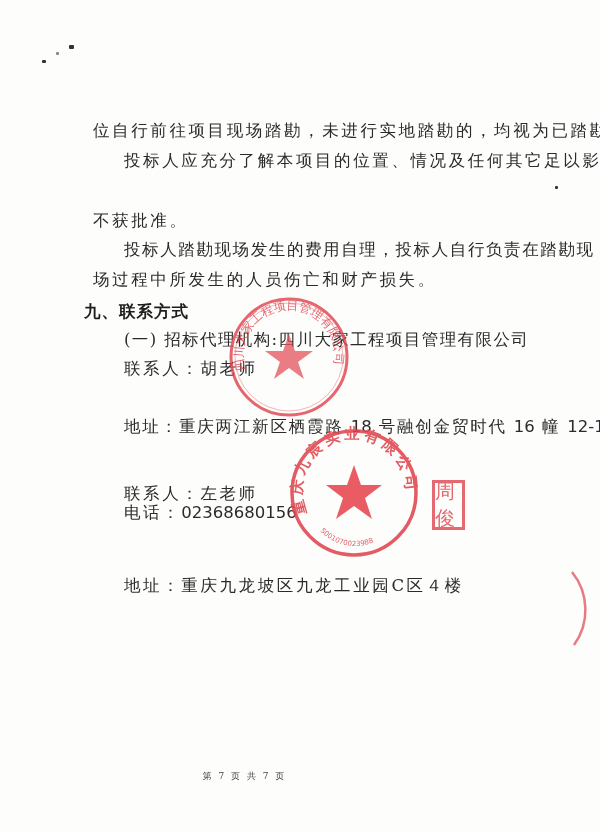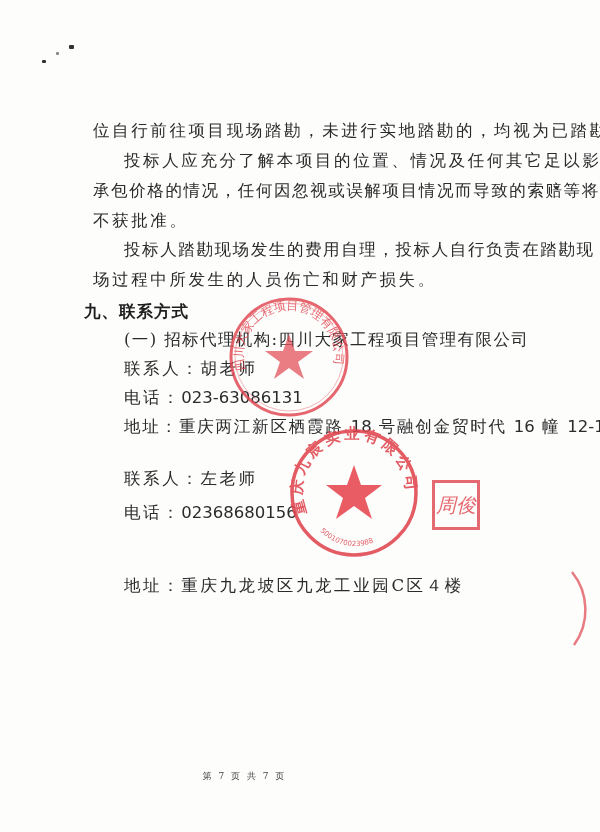--- a/index.html
+++ b/index.html
@@ -33,42 +33,38 @@
 
 <div class="page">
 
   <div class="speck" style="left:42px;top:60px;width:4px;height:3px;"></div>
   <div class="speck" style="left:56px;top:52px;width:3px;height:3px;background:#888;"></div>
   <div class="speck" style="left:69px;top:45px;width:5px;height:4px;"></div>
   <div class="speck" style="left:555px;top:186px;width:3px;height:3px;"></div>
 
   <div class="line" style="left:93px;top:121px;">位自行前往项目现场踏勘，未进行实地踏勘的，均视为已踏勘。</div>
   <div class="line" style="left:124px;top:151px;">投标人应充分了解本项目的位置、情况及任何其它足以影响</div>
-  <div class="line" style="left:93px;top:181px;letter-spacing:1.6px;">承包价格的情况，任何因忽视或误解项目情况而导致的索赔等将</div>
   <div class="line" style="left:93px;top:211px;">不获批准。</div>
   <div class="line" style="left:124px;top:240px;letter-spacing:1.6px;text-align:center;">投标人踏勘现场发生的费用自理，投标人自行负责在踏勘现</div>
   <div class="line" style="left:93px;top:270px;">场过程中所发生的人员伤亡和财产损失。</div>
 
   <div class="heading">九、联系方式</div>
 
   <div class="line" style="left:124px;top:359px;">联系人：胡老师</div>
   <div class="line" style="left:124px;top:330px;letter-spacing:1.4px;">(一) 招标代理机构:四川大家工程项目管理有限公司</div>
-  <div class="line" style="left:124px;top:388px;">
-    <span>电话：</span><span class="num">023-63086131</span>
-  </div>
   <div class="line" style="left:124px;top:417px;letter-spacing:1.8px;">
     <span>地址：重庆两江新区栖霞路</span>
     <span class="num">18</span>
     <span>号融创金贸时代</span>
     <span class="num">16</span>
     <span>幢</span>
     <span class="num">12-1</span>
   </div>
 
-  <div class="line" style="left:124px;top:469px;">联系人：左老师</div>
+  <div class="line" style="left:124px;top:484px;">联系人：左老师</div>
   <div class="line" style="left:124px;top:503px;">
     <span>电话：</span><span class="num">02368680156</span>
   </div>
   <div class="line" style="left:124px;top:532px;margin-top:44px;">地址：重庆九龙坡区九龙工业园C区４楼</div>
 
   <svg class="seal" width="130" height="130" viewBox="0 0 130 130" style="left:224px;top:292px;opacity:0.82;">
     <circle cx="65" cy="65" r="58" fill="none" stroke="#e0454f" stroke-width="3"></circle>
     <circle cx="65" cy="65" r="54" fill="none" stroke="#e0454f" stroke-width="0.8" opacity="0.6"></circle>
     <polygon points="65,42 71,59 89,59 74,70 80,87 65,76 50,87 56,70 41,59 59,59" fill="#e0454f" opacity="0.85"></polygon>
     <path id="arcA" d="M 22 80 A 46 46 0 1 1 108 80" fill="none"></path>
@@ -77,21 +73,21 @@
 
   <svg class="seal" width="140" height="140" viewBox="0 0 140 140" style="left:284px;top:423px;opacity:0.88;">
     <circle cx="70" cy="70" r="62" fill="none" stroke="#e0454f" stroke-width="3.5"></circle>
     <polygon points="70,42 77,62 98,62 81,75 88,96 70,83 52,96 59,75 42,62 63,62" fill="#e8464f"></polygon>
     <path id="arcB" d="M 24 92 A 52 52 0 1 1 116 92" fill="none"></path>
     <text font-size="15" font-weight="bold" fill="#e0454f" font-family="DejaVu Sans, sans-serif" letter-spacing="4"><textPath href="#arcB" startOffset="2">重庆九宸实业有限公司</textPath></text>
     <path id="arcC" d="M 30 100 A 48 48 0 0 0 112 100" fill="none"></path>
     <text font-size="7" fill="#e0454f" font-family="DejaVu Sans, sans-serif"><textPath href="#arcC" startOffset="10">5001070023988</textPath></text>
   </svg>
 
-  <div class="seal" style="left:432px;top:480px;width:48px;height:50px;border:3px solid #e0454f;opacity:0.8;display:flex;align-items:center;justify-content:center;box-sizing:border-box;font-style:italic;">
+  <div class="seal" style="left:432px;top:480px;width:33px;height:50px;border:3px solid #e0454f;opacity:0.8;display:flex;align-items:center;justify-content:center;box-sizing:border-box;">
     <span style="color:#e0454f;font-size:20px;font-family:'DejaVu Serif',serif;letter-spacing:0;">周俊</span>
   </div>
 
   <svg class="seal" width="30" height="80" viewBox="0 0 30 80" style="left:570px;top:570px;opacity:0.7;">
     <path d="M 2 2 A 60 60 0 0 1 4 75" fill="none" stroke="#e0454f" stroke-width="2.5"></path>
   </svg>
 
   <div class="footer">第 7 页 共 7 页</div>
 </div>
 

